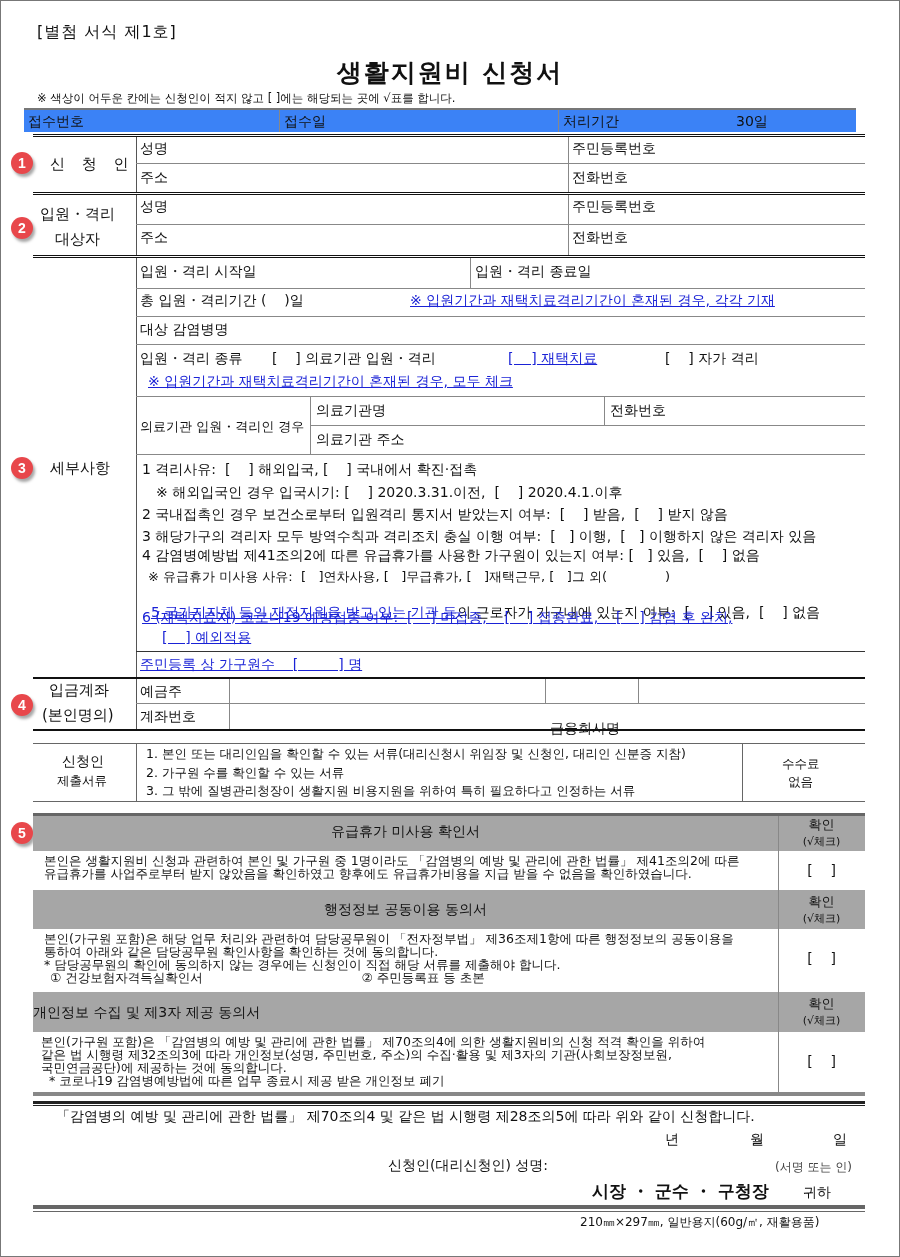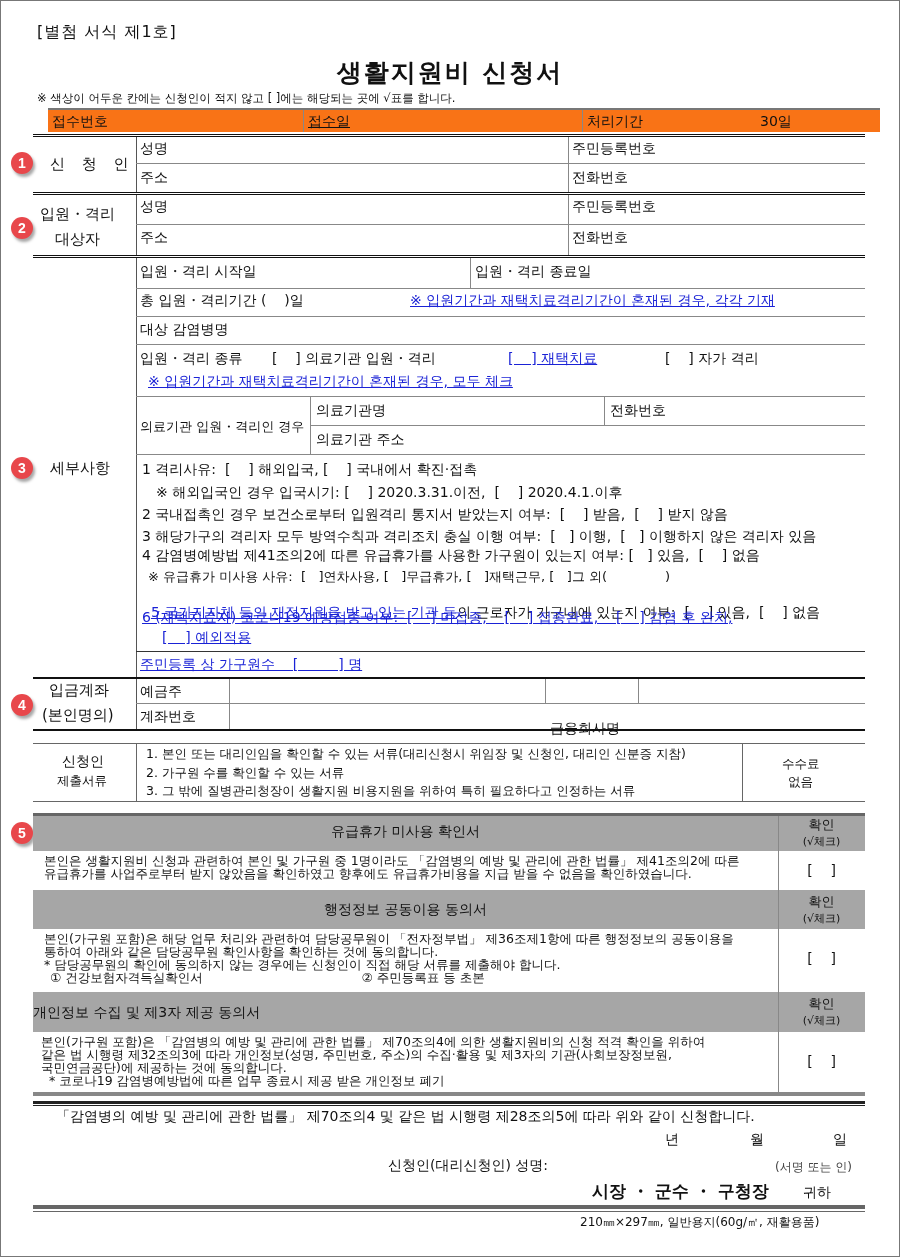--- a/index.html
+++ b/index.html
@@ -17,24 +17,24 @@
 </style>
 </head>
 <body>
 
 <div class="frame"></div>
 
 <div class="attach">[별첨 서식 제1호]</div>
 <div class="title">생활지원비 신청서</div>
 <div class="note">※ 색상이 어두운 칸에는 신청인이 적지 않고 [ ]에는 해당되는 곳에 √표를 합니다.</div>
 
-<div class="abs" style="left:48px;top:108px;width:832px;height:24px;background:#f97316;border-top:2px solid #777;">
+<div class="abs" style="left:24px;top:108px;width:832px;height:24px;background:#3b82f6;border-top:2px solid #777;">
   <span class="abs" style="left:4px;top:3px;">접수번호</span>
   <span class="abs" style="left:255px;top:0;width:1px;height:22px;background:#888;"></span>
-  <span class="abs" style="left:260px;top:3px;text-decoration:underline;">접수일</span>
+  <span class="abs" style="left:260px;top:3px;">접수일</span>
   <span class="abs" style="left:534px;top:0;width:1px;height:22px;background:#888;"></span>
   <span class="abs" style="left:539px;top:3px;">처리기간</span>
   <span class="abs" style="left:712px;top:3px;">30일</span>
 </div>
 
 <div class="hline" style="top:134px;border-top:3px double #111;height:3px;"></div>
 <div class="badge" style="left:11px;top:152px;">1</div>
 <div class="abs" style="left:50px;top:155px;font-size:15px;letter-spacing:6px;">신 청 인</div>
 <div class="abs" style="left:136px;top:137px;width:1px;height:55px;background:#555;"></div>
 <div class="abs" style="left:140px;top:140px;">성명</div>

